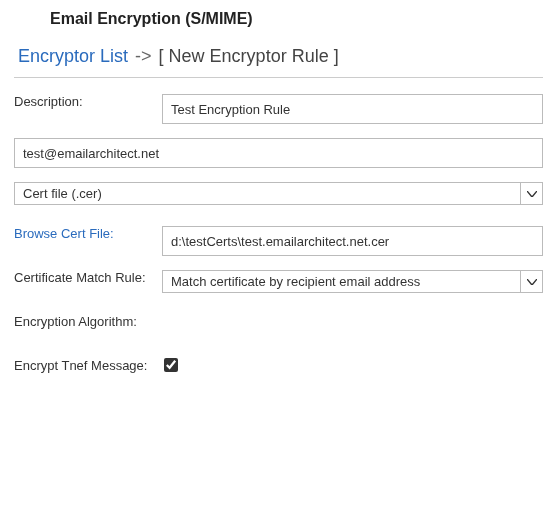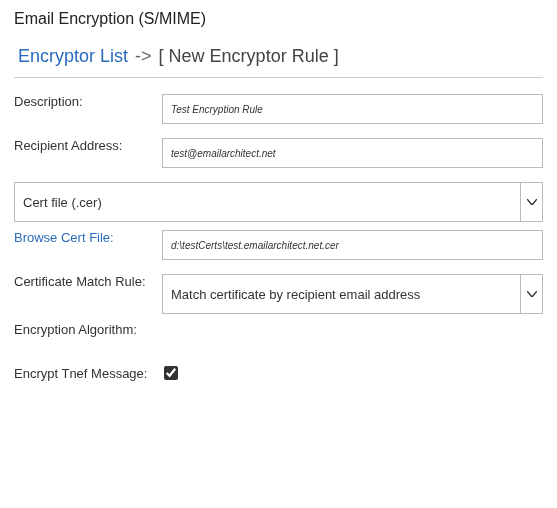--- a/index.html
+++ b/index.html
@@ -6,23 +6,24 @@
     body {
       font-family: "Segoe UI", Arial, sans-serif;
       font-size: 13px;
       color: #333;
       background: #fff;
       padding: 10px 14px;
       width: 557px;
     }
     .page-title {
       font-size: 16px;
-      font-weight: normal;
+      font-weight: bold;
       color: #222;
       margin-bottom: 18px;
+      margin-left: 36px;
     }
     .breadcrumb {
       font-size: 18px;
       margin-bottom: 10px;
       padding-left: 4px;
     }
     .breadcrumb .link { color: #2a6bbd; }
     .breadcrumb .sep { color: #666; margin: 0 2px; }
     .breadcrumb .current { color: #444; }
     .divider {
@@ -50,30 +51,29 @@
     .control {
       flex: 1;
       display: flex;
       align-items: center;
     }
     input[type="text"].text-input {
       width: 100%;
       height: 30px;
       padding: 4px 8px;
       font-family: inherit;
-      font-size: 10px;
+      font-size: 13px;
       color: #333;
       border: 1px solid #bbb;
       background: #fff;
-      font-style: italic;
     }
     .select-wrap {
       position: relative;
       width: 100%;
-      height: 40px;
+      height: 23px;
       border: 1px solid #bbb;
       background: #fff;
       display: flex;
       align-items: center;
     }
     .select-value {
       flex: 1;
       padding: 0 8px;
       color: #333;
       white-space: nowrap;
@@ -111,21 +111,20 @@
 <div class="form">
 
   <div class="row">
     <div class="label">Description:</div>
     <div class="control">
       <input type="text" class="text-input" value="Test Encryption Rule" style="">
     </div>
   </div>
 
   <div class="row">
-    <div class="label">Recipient Address:</div>
     <div class="control">
       <input type="text" class="text-input" value="test@emailarchitect.net" style="">
     </div>
   </div>
 
 
   <div class="row">
     <div class="control">
       <div class="select-wrap">
         <div class="select-value">Cert file (.cer)</div>

